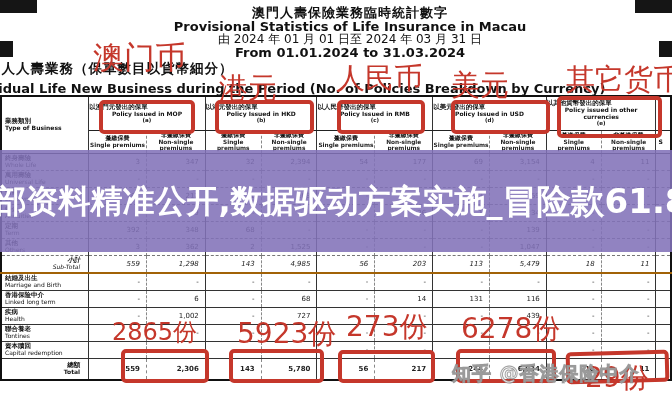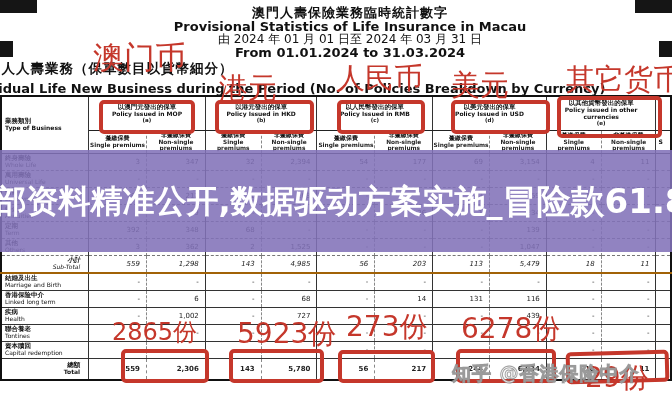--- a/index.html
+++ b/index.html
@@ -14,21 +14,21 @@
   .sub-zh{position:absolute;left:-13px;top:60px;font-size:13.5px;font-weight:bold;letter-spacing:1px;white-space:nowrap;}
   .sub-en{position:absolute;left:-38px;top:81px;font-size:13px;font-weight:bold;white-space:nowrap;}
   .sub-en .ul{border-bottom:1.5px solid #111;}
   
   table{position:absolute;top:95px;left:0;border-collapse:collapse;table-layout:fixed;
         border:2px solid #111;background:#fff;}
   th,td{padding:0;overflow:hidden;vertical-align:middle;}
   .vs{border-right:1px solid #333;}
   .vd{border-right:1px dashed #888;}
   thead th{border-bottom:1px solid #222;background:#fff;}
-  .g-zh{font-size:6.5px;font-weight:bold;line-height:7px;text-align:center;}
+  .g-zh{font-size:6.5px;font-weight:bold;line-height:7px;text-align:left;}
   .g-en{font-size:6px;line-height:6.5px;text-align:center;font-weight:bold;}
   .g-note{font-size:5.5px;line-height:6px;text-align:center;}
   .sc-zh{font-size:6px;font-weight:bold;line-height:6.5px;text-align:center;}
   .sc-en{font-size:5.8px;line-height:6px;text-align:center;color:#222;}
   .rowhead{text-align:left;padding-left:3px;}
   .lbl-zh{font-size:6.5px;font-weight:bold;line-height:7px;}
   .lbl-en{font-size:6px;line-height:6.5px;color:#111;}
   td.label{padding-left:3px;text-align:left;}
   td.num{font-size:7px;text-align:right;padding-right:6px;color:#222;white-space:nowrap;}
   tr.product{height:17px;}

